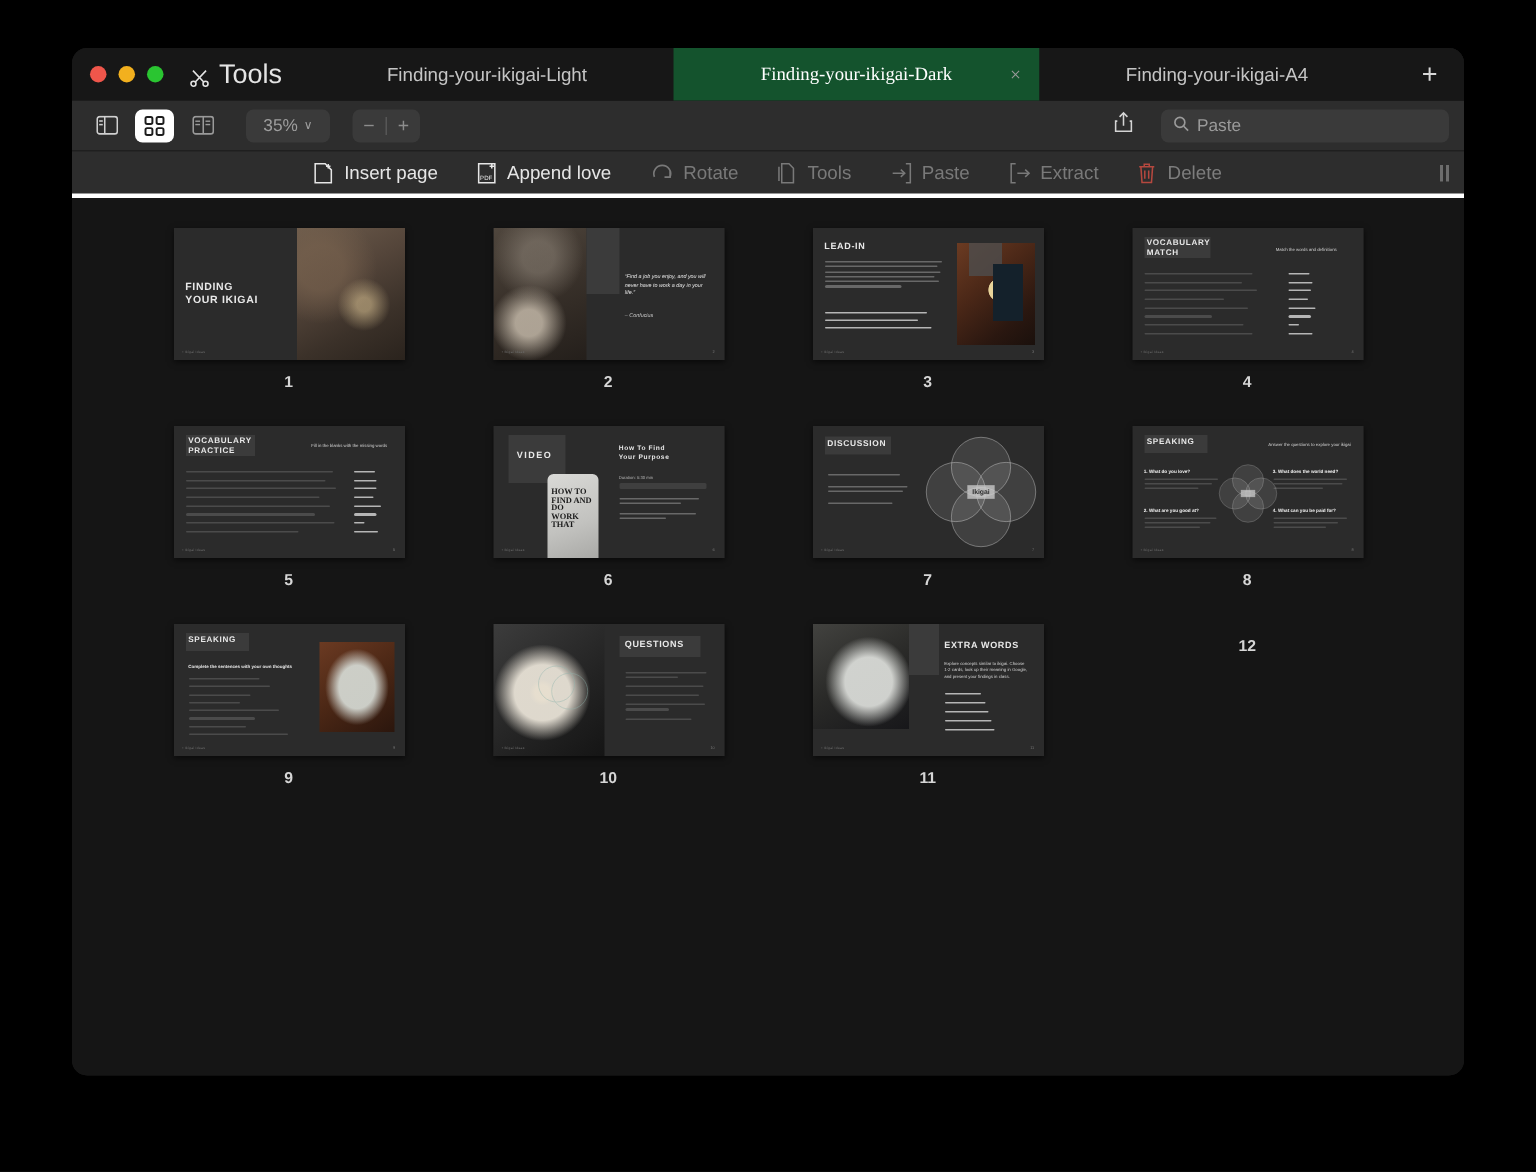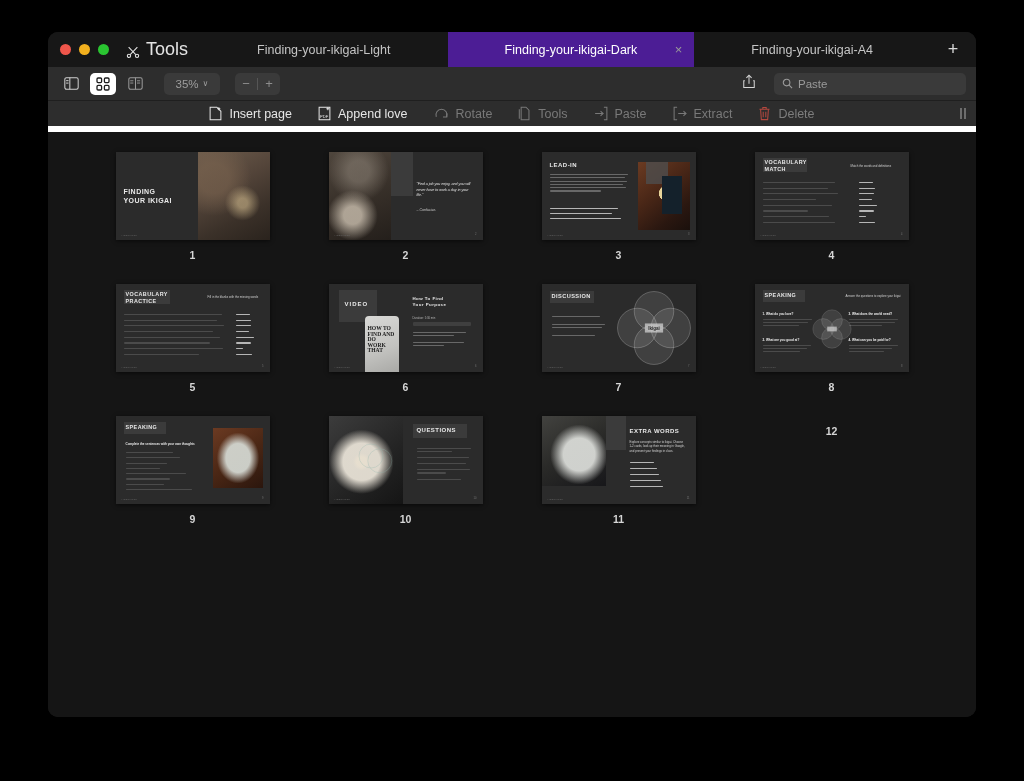--- a/index.html
+++ b/index.html
@@ -62,23 +62,24 @@
     position: relative;
     min-width: 180px;
     padding: 0 26px;
     color: #c5c5c5;
     font-size: 12.5px;
     white-space: nowrap;
     cursor: default;
   }
   .tab.inactive-left { flex: 1 1 auto; background: #171717; }
   .tab.active {
-    background: #4c1d95;
+    background: #14532d;
     color: #ffffff;
     flex: 1 1 auto;
+    font-family: Liberation Serif, serif;
   }
   .tab.inactive-right { flex: 1 1 auto; background: #171717; }
   .tab-close {
     position: absolute;
     right: 12px;
     font-size: 13px;
     color: #9a9a9a;
     line-height: 1;
     cursor: pointer;
   }
@@ -162,21 +163,21 @@
 
   
   .actionbar {
     height: 31px;
     background: #2d2d2d;
     display: flex;
     align-items: center;
     justify-content: center;
     gap: 26px;
     position: relative;
-    border-bottom: 6px solid #ffffff;
+    border-bottom: 3px solid #ffffff;
   }
   .action {
     display: flex; align-items: center; gap: 7px;
     color: #e6e6e6;
     font-size: 12.5px;
     cursor: pointer;
   }
   .action.disabled { color: #797979; cursor: default; }
   .action.danger { color: #7d7d7d; }
   .action svg { display: block; }

